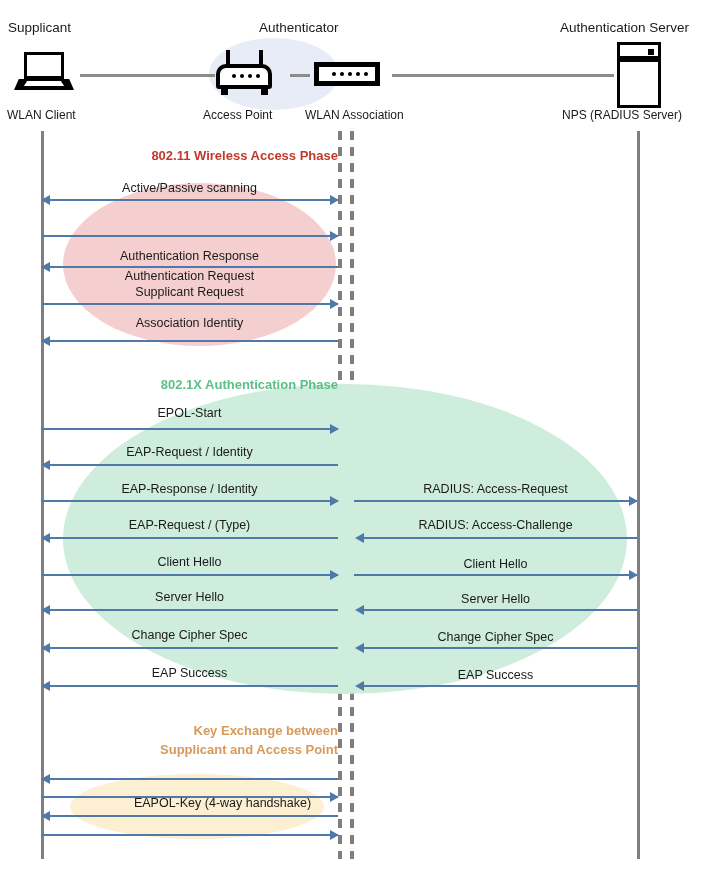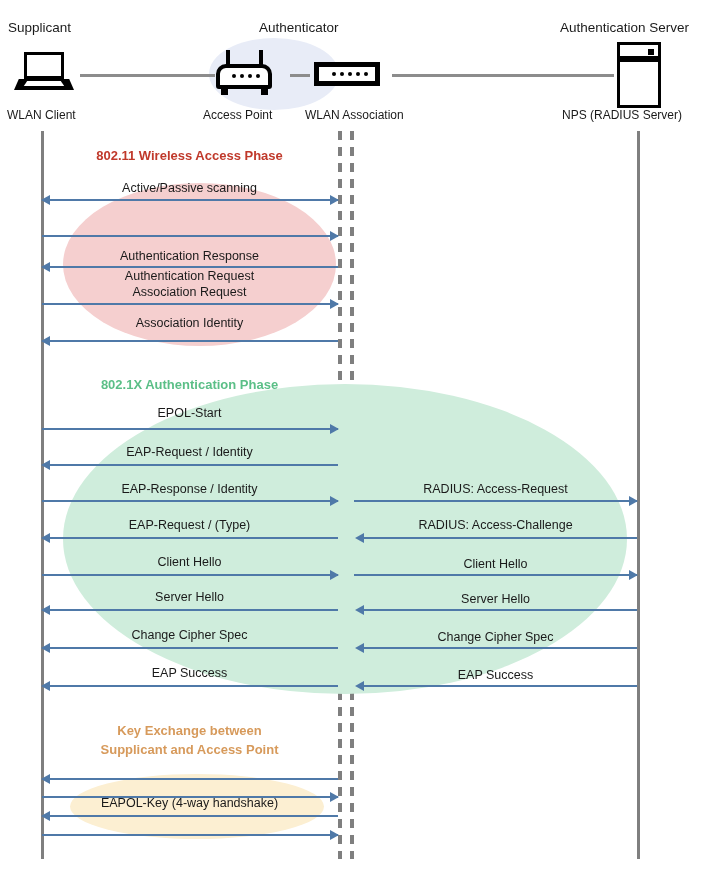--- a/index.html
+++ b/index.html
@@ -73,21 +73,21 @@
 
   
   .phase-blob{position:absolute;border-radius:50%;}
   .blob-11{background:#f5cfcf;}
   .blob-1x{background:#cfeddc;}
   .blob-key{background:#fcefd2;}
 
   
   .phase-label{
     position:absolute;font-size:13px;font-weight:bold;
-    text-align:center;white-space:nowrap;line-height:19px;
+    text-align:right;white-space:nowrap;line-height:19px;
   }
 
   
   .msg-line{position:absolute;height:2px;background:#4f79a8;}
   .msg-head{position:absolute;width:0;height:0;}
   .head-right{
     border-top:5px solid transparent;border-bottom:5px solid transparent;
     border-left:9px solid #4f79a8;
   }
   .head-left{
@@ -172,21 +172,21 @@
   <div class="msg-head head-right" style="left:330px;top:195px;"></div>
 
   <div class="msg-label" style="left:41px;top:249px;width:297px;margin-top:20px;">Authentication Request</div>
   <div class="msg-line" style="left:42px;top:235px;width:296px;"></div>
   <div class="msg-head head-right" style="left:330px;top:231px;"></div>
 
   <div class="msg-label" style="left:41px;top:249px;width:297px;">Authentication Response</div>
   <div class="msg-line" style="left:45px;top:266px;width:293px;"></div>
   <div class="msg-head head-left" style="left:41px;top:262px;"></div>
 
-  <div class="msg-label" style="left:41px;top:285px;width:297px;">Association Request</div>
+  <div class="msg-label" style="left:41px;top:285px;width:297px;">Supplicant Request</div>
   <div class="msg-line" style="left:42px;top:303px;width:296px;"></div>
   <div class="msg-head head-right" style="left:330px;top:299px;"></div>
 
   <div class="msg-label" style="left:41px;top:316px;width:297px;">Association Identity</div>
   <div class="msg-line" style="left:45px;top:340px;width:293px;"></div>
   <div class="msg-head head-left" style="left:41px;top:336px;"></div>
 
   <div class="msg-label" style="left:41px;top:406px;width:297px;">EPOL-Start</div>
   <div class="msg-line" style="left:42px;top:428px;width:296px;"></div>
   <div class="msg-head head-right" style="left:330px;top:424px;"></div>
@@ -236,21 +236,21 @@
   <div class="msg-label" style="left:354px;top:668px;width:283px;">EAP Success</div>
   <div class="msg-line" style="left:363px;top:685px;width:274px;"></div>
   <div class="msg-head head-left" style="left:355px;top:681px;"></div>
 
   <div class="msg-line" style="left:45px;top:778px;width:293px;"></div>
   <div class="msg-head head-left" style="left:41px;top:774px;"></div>
 
   <div class="msg-line" style="left:42px;top:796px;width:296px;"></div>
   <div class="msg-head head-right" style="left:330px;top:792px;"></div>
 
-  <div class="msg-label" style="left:41px;top:796px;width:297px;">EAPOL-Key (4-way handshake)</div>
+  <div class="msg-label" style="left:41px;top:796px;width:297px;padding-left:33px;">EAPOL-Key (4-way handshake)</div>
 
   <div class="msg-line" style="left:45px;top:815px;width:293px;"></div>
   <div class="msg-head head-left" style="left:41px;top:811px;"></div>
 
   <div class="msg-line" style="left:42px;top:834px;width:296px;"></div>
   <div class="msg-head head-right" style="left:330px;top:830px;"></div>
 
 </div>
 
 </body></html>

